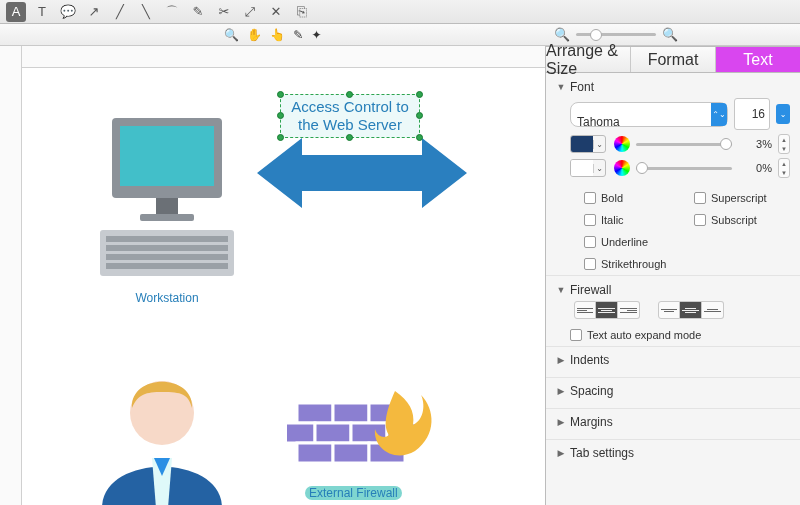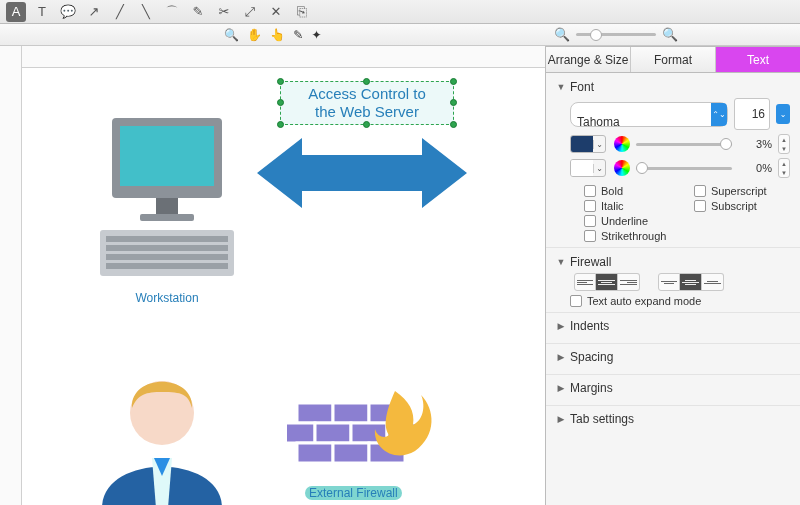--- a/index.html
+++ b/index.html
@@ -13,21 +13,21 @@
   .main { position: absolute; top: 24px; left: 0; right: 254px; bottom: 0; background: #fff; border-right: 1px solid #bcbcbc; }
   .ruler-h { position: absolute; top: 0; left: 22px; right: 0; height: 22px; background: #fafafa; border-bottom: 1px solid #d0d0d0; }
   .ruler-v { position: absolute; top: 0; left: 0; bottom: 0; width: 22px; background: #fafafa; border-right: 1px solid #d0d0d0; }
   .canvas { position: absolute; top: 22px; left: 22px; right: 0; bottom: 0; background: #fff; }
 
   .shape-label { text-align: center; font-size: 12px; color: #277fb9; }
   .shape-label.sel { background: #7fd6d0; border-radius: 8px; }
 
   .panel { position: absolute; top: 24px; right: 0; bottom: 0; width: 254px; background: #f5f5f5; border-top: 1px solid #bcbcbc; }
 
-  .tabs { display: flex; height: 26px; border-bottom: 1px solid #bcbcbc; font-size: 12px; }
+  .tabs { display: flex; height: 26px; border-bottom: 1px solid #bcbcbc; font-size: 16px; }
   .tab { flex: 1; display: flex; align-items: center; justify-content: center; background: linear-gradient(#fbfbfb,#ececec); border-right: 1px solid #c9c9c9; color: #333; }
   .tab:last-child { border-right: none; }
   .tab.active { background: #d946ef; color: #fff; }
 
   .sect { padding: 7px 10px 2px 10px; }
   .sect-head { display: flex; align-items: center; gap: 4px; font-size: 12px; color: #333; cursor: default; margin-bottom: 4px; }
   .tri { font-size: 9px; color: #6a6a6a; width: 10px; text-align: center; }
 
   .row { display: flex; align-items: center; gap: 6px; margin: 4px 0 4px 14px; }
   .select { flex: 1; height: 25px; background: #fff; border: 1px solid #c6c6c6; border-radius: 8px; display: flex; align-items: center; padding: 16px 18px 0 6px; position: relative; font-size: 12px; }
@@ -39,21 +39,21 @@
   .colorwell{width:36px;height:18px;border:1px solid #bbb;border-radius:3px;position:relative;display:flex;align-items:center}
   .colorwell .sw{flex:1;height:100%;border-radius:2px 0 0 2px}
   .colorwell .dd{width:12px;font-size:8px;text-align:center;color:#555;border-left:1px solid #ccc}
   .rainbow{width:16px;height:16px;border-radius:50%;background:conic-gradient(red,yellow,lime,cyan,blue,magenta,red);margin-left:2px}
 
   .slider{flex:1;height:14px;position:relative;display:flex;align-items:center}
   .slider .track{height:3px;background:#bbb;border-radius:2px;flex:1}
   .slider .knob{position:absolute;top:1px;width:12px;height:12px;background:#fff;border:1px solid #aaa;border-radius:50%}
   .pct{width:34px;text-align:right;font-size:11px}
 
-  .checkbox{display:flex;align-items:center;gap:5px;font-size:11px;color:#333;margin:3px 0 3px 14px}
+  .checkbox{display:flex;align-items:center;gap:5px;font-size:11px;color:#333;margin:10px 0 3px 14px}
   .cb{width:12px;height:12px;border:1px solid #999;border-radius:2px;background:#fff}
   .check-grid{display:flex;margin-left:14px}
   .check-col{flex:1}
 
   .alignbtn{width:22px;height:18px;border:1px solid #c9c9c9;background:#fafafa;display:flex;flex-direction:column;align-items:center;justify-content:center;gap:1px;padding:2px}
   .alignbtn.sel{background:#4d4d4d}
   .alignbtn .l{height:1px;background:#666;width:100%}
   .alignbtn.sel .l{background:#eee}
   .alignbtn .l.s{width:60%}
   .seg{display:flex;gap:0;margin-left:4px}
@@ -133,21 +133,21 @@
         </g>
       </svg>
       <div class="shape-label">Workstation</div>
     </div>
 
     <div style="position:absolute;left:235px;top:65px;width:210px">
       <svg viewBox="0 0 210 80" width="210" height="80">
         <polygon points="0,40 45,5 45,22 165,22 165,5 210,40 165,75 165,58 45,58 45,75" fill="#2a7fbf"></polygon>
       </svg>
     </div>
-    <div class="textbox" style="left:258px;top:13px;width:174px">
+    <div class="textbox" style="left:258px;top:26px;width:140px">
       <div>Access Control to</div>
       <div>the Web Server</div>
       <div class="handle" style="left:-4px;top:-4px"></div>
       <div class="handle" style="right:-4px;top:-4px"></div>
       <div class="handle" style="left:-4px;bottom:-4px"></div>
       <div class="handle" style="right:-4px;bottom:-4px"></div>
       <div class="handle" style="left:calc(50% - 4px);top:-4px"></div>
       <div class="handle" style="left:calc(50% - 4px);bottom:-4px"></div>
       <div class="handle" style="left:-4px;top:calc(50% - 4px)"></div>
       <div class="handle" style="right:-4px;top:calc(50% - 4px)"></div>

